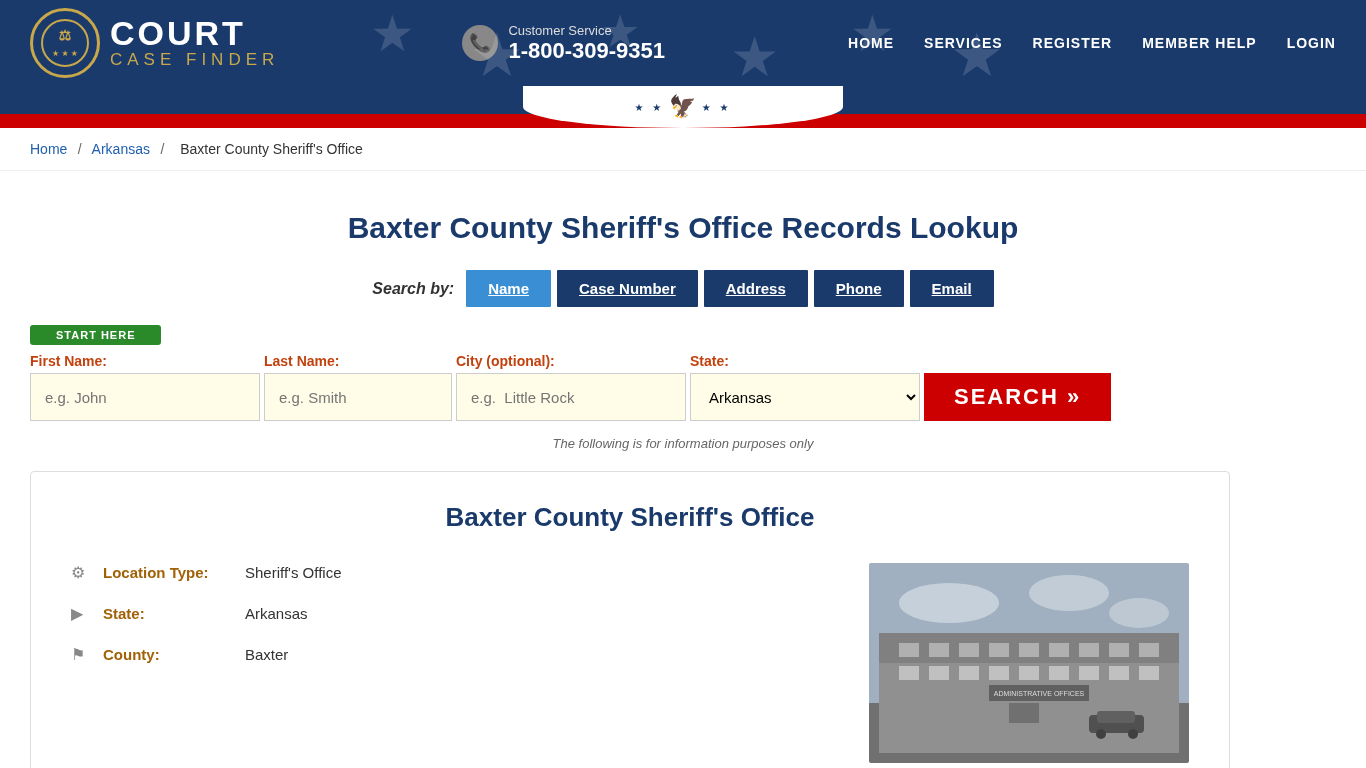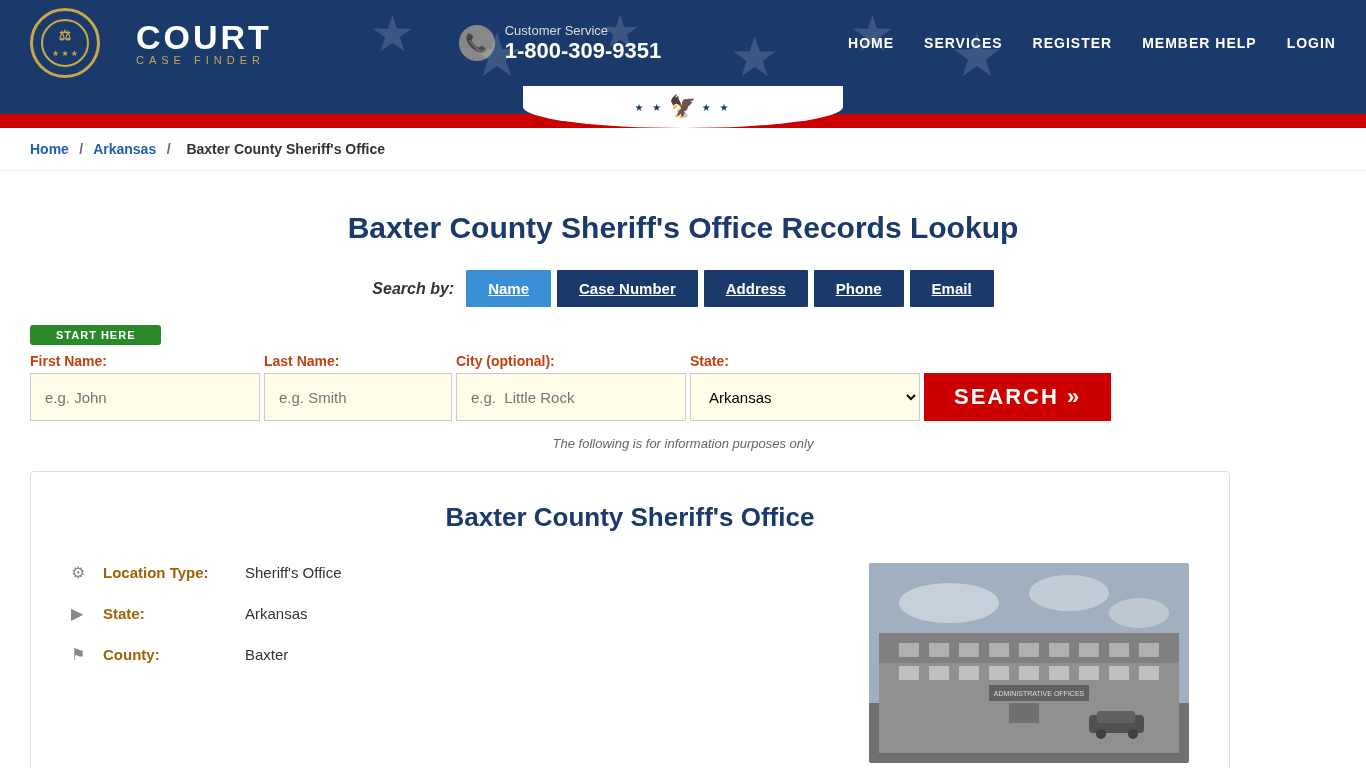--- a/index.html
+++ b/index.html
@@ -33,34 +33,33 @@
       border-radius: 50%;
       display: flex;
       align-items: center;
       justify-content: center;
       background: #1a3a6b;
     }
     .logo-badge svg { width: 50px; height: 50px; }
     .logo-text {
       display: flex;
       flex-direction: column;
-      margin-left: 26px;
     }
     .logo-court {
       font-size: 34px;
       font-weight: 900;
       color: #fff;
       letter-spacing: 3px;
       line-height: 1;
     }
     .logo-finder {
-      font-size: 11px;
+      font-size: 17px;
       letter-spacing: 5px;
       color: #c8a84b;
-      text-align: left;
+      text-align: right;
     }
     .phone-area {
       display: flex;
       align-items: center;
       gap: 10px;
       color: #fff;
     }
     .phone-icon {
       width: 36px;
       height: 36px;
@@ -98,21 +97,20 @@
       position: absolute;
       color: rgba(255,255,255,0.15);
       font-size: 40px;
     }
 
     
     .breadcrumb-bar {
       padding: 12px 30px;
       background: #fff;
       border-bottom: 1px solid #eee;
-      font-weight: bold;
     }
     .breadcrumb-bar a { color: #2060b0; text-decoration: none; font-size: 14px; }
     .breadcrumb-bar span { color: #666; font-size: 14px; margin: 0 6px; }
     .breadcrumb-bar .current { color: #333; font-size: 14px; }
 
     
     .main-content { padding: 20px 30px; }
 
     .page-title {
       text-align: center;

